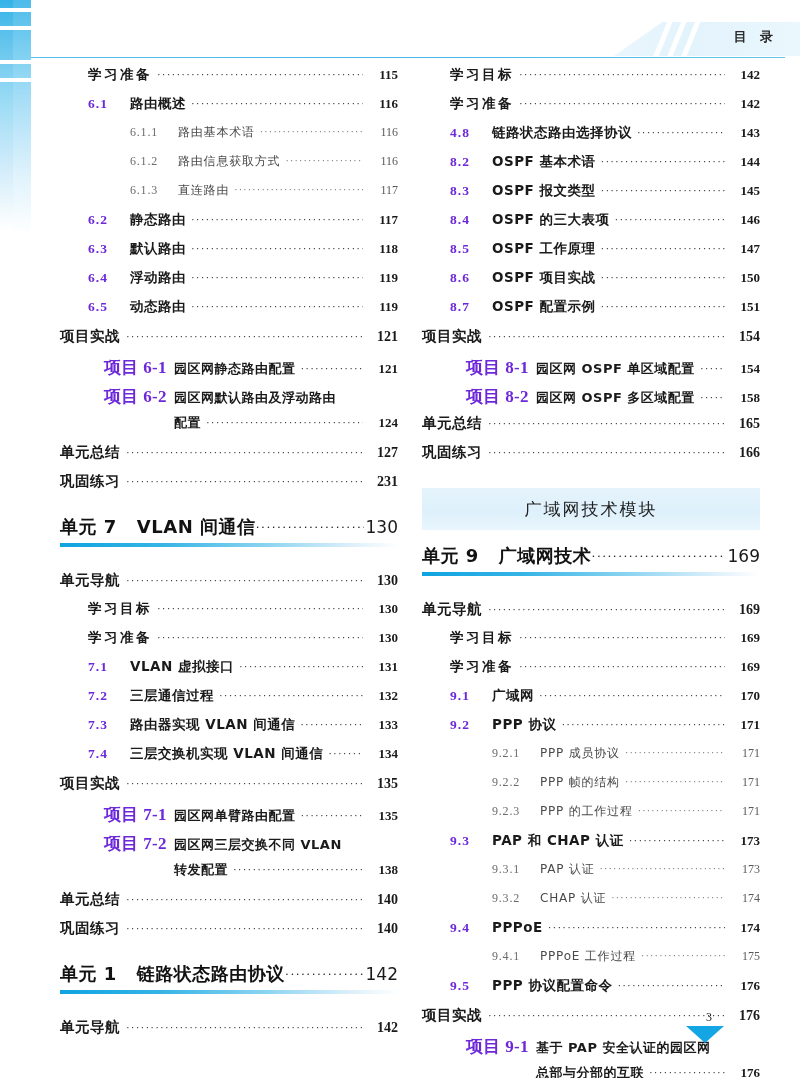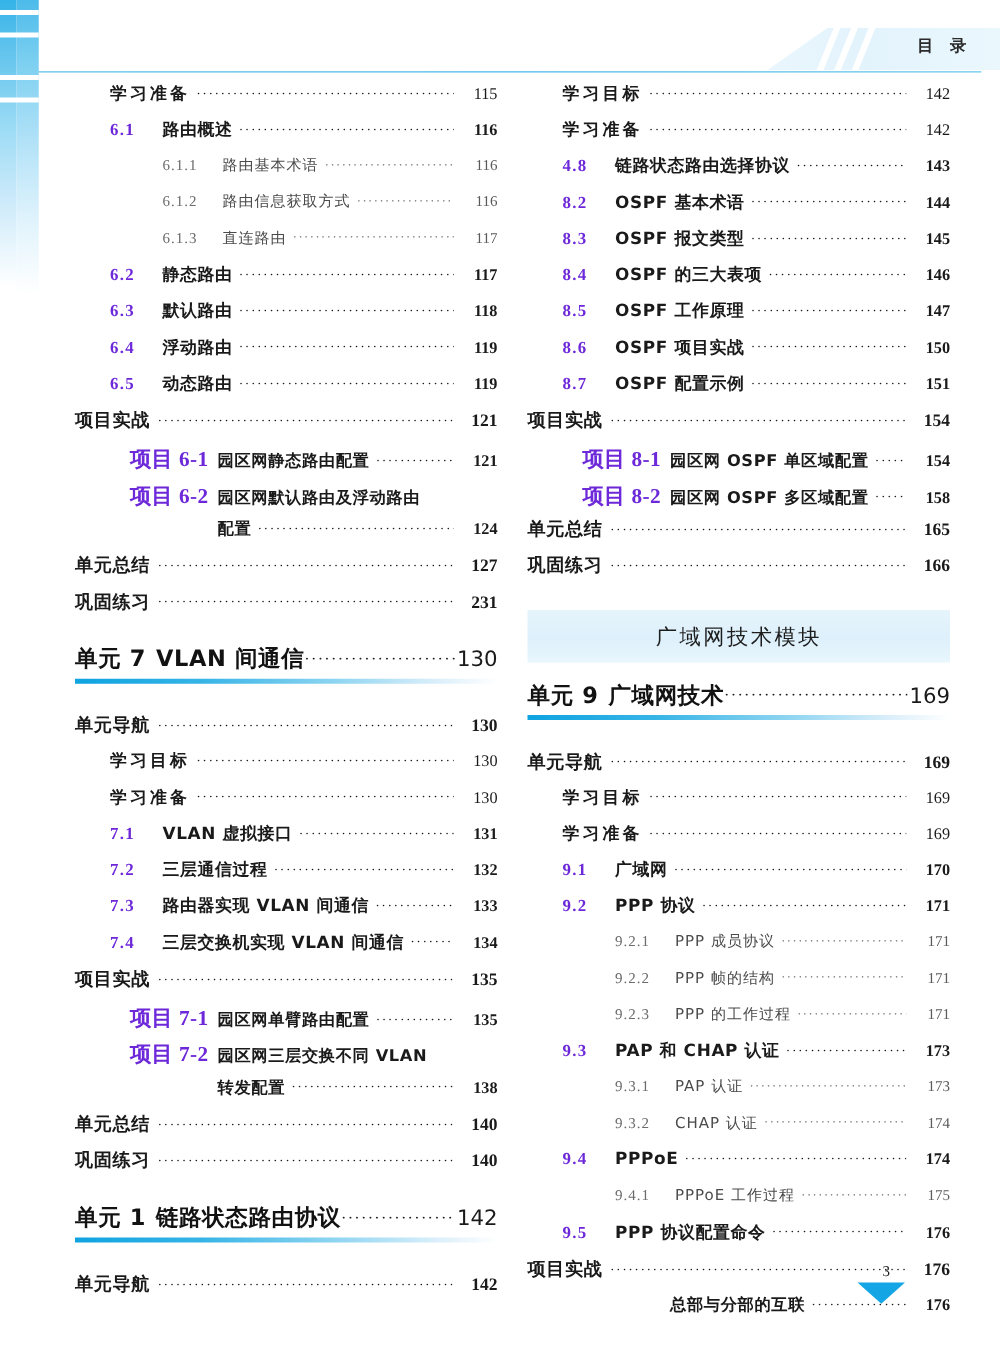--- a/index.html
+++ b/index.html
@@ -110,21 +110,21 @@
 
   
   .lv-nav { margin: 0 0 0 0; height: 29px; }
   .lv-nav .title { font-family: "DejaVu Sans", sans-serif; font-weight: bold; font-size: 14.5px; letter-spacing: 0.5px; }
   .lv-nav .page  { font-family: "Liberation Serif", serif; font-weight: bold; font-size: 14px; min-width: 30px; }
   .lv-nav .leader { margin: 0 6px; }
 
   
   .lv-sub { height: 29px; padding-left: 28px; }
   .lv-sub .title { font-family: "Liberation Serif", serif; font-weight: bold; font-size: 13.5px; letter-spacing: 2.5px; }
-  .lv-sub .page  { font-family: "Liberation Serif", serif; font-weight: normal; font-size: 13px; min-width: 30px; }
+  .lv-sub .page  { font-family: "Liberation Serif", serif; font-weight: bold; font-size: 13px; min-width: 30px; }
   .lv-sub .leader { margin: 0 5px; }
 
   
   .lv-sec { height: 29px; padding-left: 28px; }
   .lv-sec .num   { font-weight: bold; font-size: 13.5px; width: 42px; letter-spacing: 1px; }
   .lv-sec .title { font-family: "DejaVu Sans", sans-serif; font-weight: bold; font-size: 13.5px; letter-spacing: 0.5px; }
   .lv-sec .page  { font-weight: bold; font-size: 13px; min-width: 30px; }
   .lv-sec .leader { margin: 0 5px; }
 
   
@@ -157,21 +157,21 @@
     color: #121212;
     white-space: nowrap;
     letter-spacing: 0.5px;
   }
   .unit-head .u-title {
     font-family: "DejaVu Sans", sans-serif;
     font-weight: bold;
     font-size: 18px;
     color: #121212;
     white-space: nowrap;
-    margin-left: 8px;
+    margin-left: 20px;
     letter-spacing: 0.5px;
   }
   .unit-head .u-leader {
     flex: 1 1 auto;
     overflow: hidden;
     white-space: nowrap;
     font-size: 13px;
     letter-spacing: 1px;
     color: #1a1a1a;
     transform: translateY(-2px);
@@ -597,20 +597,24 @@
         <span class="num">9.5</span>
         <span class="title">PPP 协议配置命令</span>
         <span class="leader">········································································································································································································</span>
         <span class="page">176</span>
       </div>
       <div class="row lv-nav">
         <span class="title">项目实战</span>
         <span class="leader">········································································································································································································</span>
         <span class="page">176</span>
       </div>
+      <div class="row lv-proj">
+        <span class="num">项目 9-1</span>
+        <span class="title">基于 PAP 安全认证的园区网</span>
+      </div>
       <div class="row lv-cont">
         <span class="title">总部与分部的互联</span>
         <span class="leader">········································································································································································································</span>
         <span class="page">176</span>
       </div>
     </div>
 </div>
 
 <div class="folio">3</div>
 <div class="folio-tri"></div>

